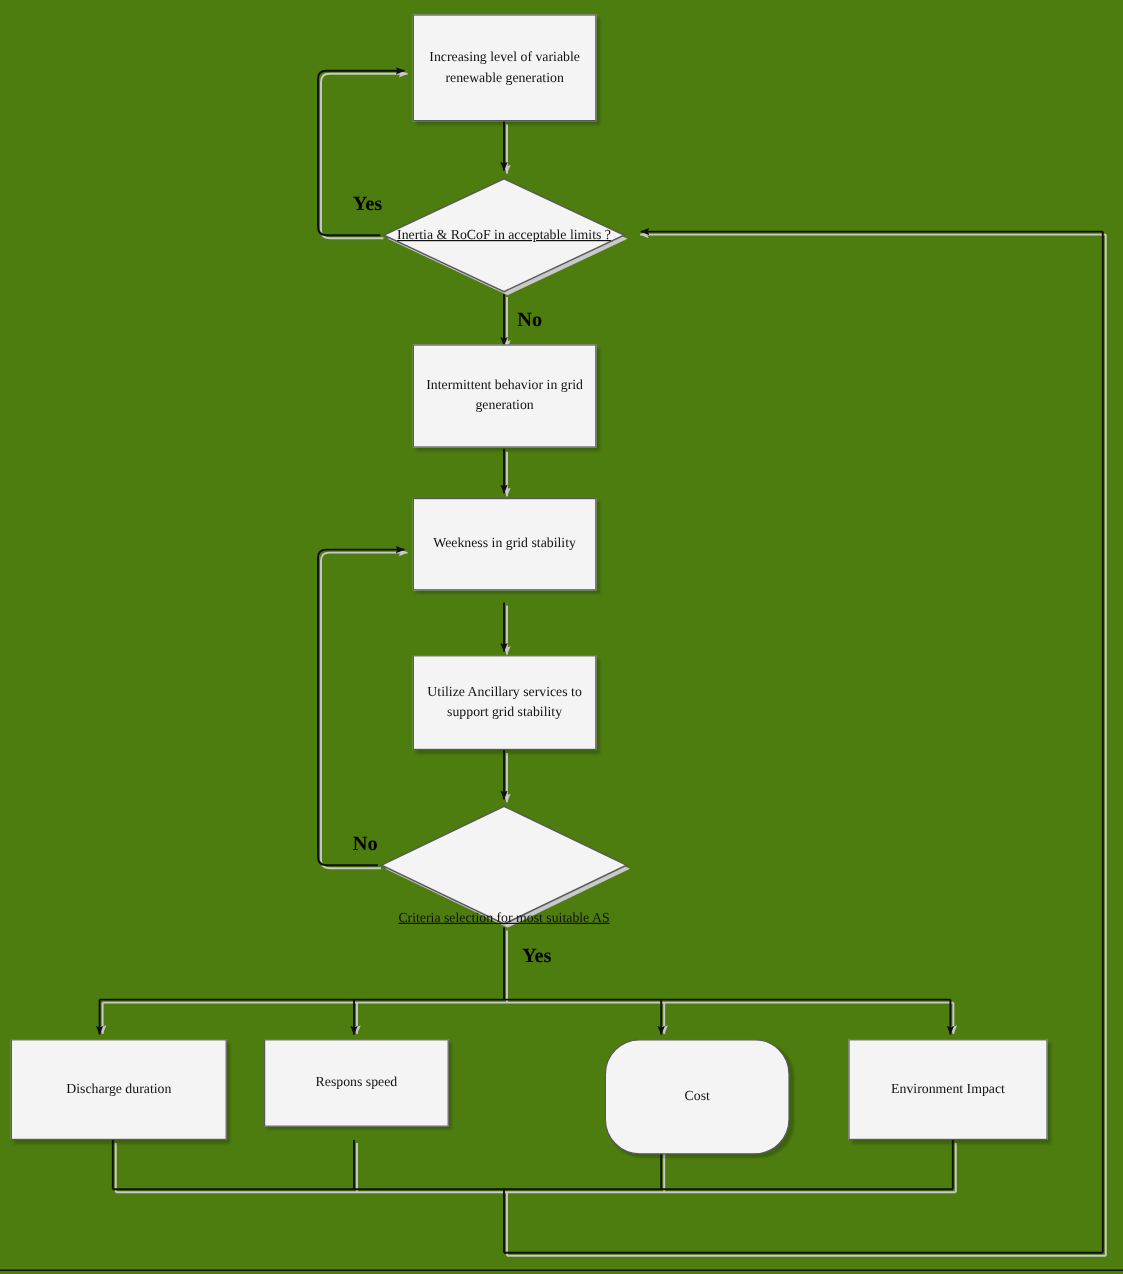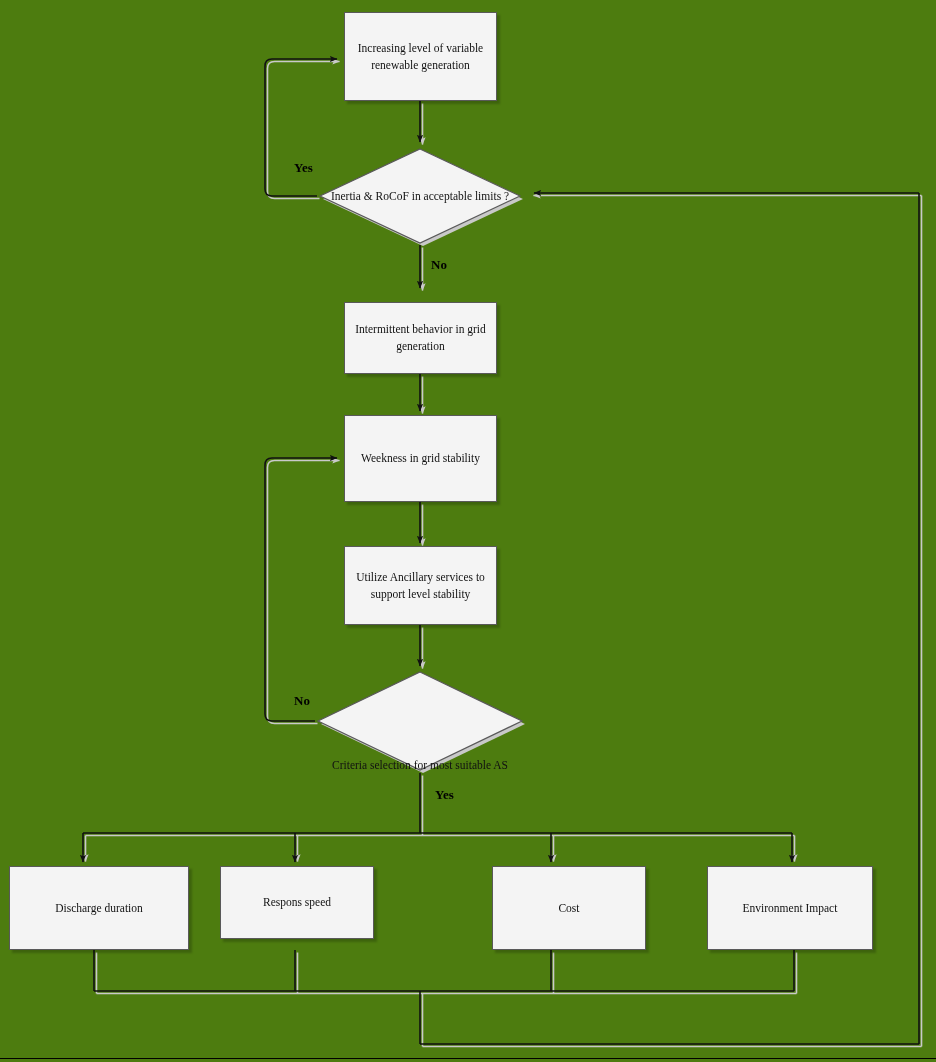--- a/index.html
+++ b/index.html
@@ -58,26 +58,27 @@
     overflow: visible;
   }
   .diamond-wrap .nlabel {
     position: relative;
     z-index: 2;
     color: #111111;
     font-size: 11.5px;
     line-height: 1.4;
     text-align: center;
     white-space: nowrap;
+    text-decoration: underline;
   }
   .edge-label {
     position: absolute;
     font-family: "Liberation Serif", "DejaVu Serif", serif;
     font-weight: bold;
-    font-size: 13px;
+    font-size: 17px;
     color: #000000;
     z-index: 4;
     white-space: nowrap;
   }
   .bottom-rule {
     position: absolute;
     left: 0;
     width: 936px;
     height: 0;
     border-top: 1.6px solid #000000;
@@ -166,49 +167,49 @@
   </div>
 
   <div class="diamond-wrap" style="left:317px; top:146px; width:206px; height:100px;">
     <svg class="diamond-shape" viewBox="0 0 206 100" preserveAspectRatio="none">
       <polygon points="103,3 203,50 103,97 3,50" fill="#c9c9c9" transform="translate(3,3)"></polygon>
       <polygon points="103,3 203,50 103,97 3,50" fill="#f4f4f4" stroke="#595959" stroke-width="1.2"></polygon>
     </svg>
     <span class="nlabel">Inertia &amp; RoCoF in acceptable limits ?</span>
   </div>
 
-  <div class="node" style="left:344px; top:302px; width:153px; height:72px;text-align:center;">
+  <div class="node" style="left:344px; top:287px; width:153px; height:86px;text-align:center;">
     <span class="nlabel">Intermittent behavior in grid generation</span>
   </div>
 
-  <div class="node" style="left:344px; top:415px; width:153px; height:87px;">
+  <div class="node" style="left:344px; top:415px; width:153px; height:77px;">
     <span class="nlabel">Weekness in grid stability</span>
   </div>
 
   <div class="node" style="left:344px; top:546px; width:153px; height:79px;">
-    <span class="nlabel">Utilize Ancillary services to support level stability</span>
+    <span class="nlabel">Utilize Ancillary services to support grid stability</span>
   </div>
 
   <div class="diamond-wrap" style="left:315px; top:669px; width:210px; height:104px;align-items:flex-end;">
     <svg class="diamond-shape" viewBox="0 0 210 104" preserveAspectRatio="none">
       <polygon points="105,3 207,52 105,101 3,52" fill="#c9c9c9" transform="translate(3,3)"></polygon>
       <polygon points="105,3 207,52 105,101 3,52" fill="#f4f4f4" stroke="#595959" stroke-width="1.2"></polygon>
     </svg>
     <span class="nlabel">Criteria selection for most suitable AS</span>
   </div>
 
   <div class="node" style="left:9px; top:866px; width:180px; height:84px;">
     <span class="nlabel">Discharge duration</span>
   </div>
 
   <div class="node" style="left:220px; top:866px; width:154px; height:73px;">
     <span class="nlabel">Respons speed</span>
   </div>
 
-  <div class="node" style="left:492px; top:866px; width:154px; height:84px;">
+  <div class="node" style="left:504px; top:866px; width:154px; height:96px;border-radius:29px;">
     <span class="nlabel">Cost</span>
   </div>
 
   <div class="node" style="left:707px; top:866px; width:166px; height:84px;">
     <span class="nlabel">Environment Impact</span>
   </div>
 
   <span class="edge-label" style="left:294px; top:160px;">Yes</span>
 
   <span class="edge-label" style="left:431px; top:257px;">No</span>

